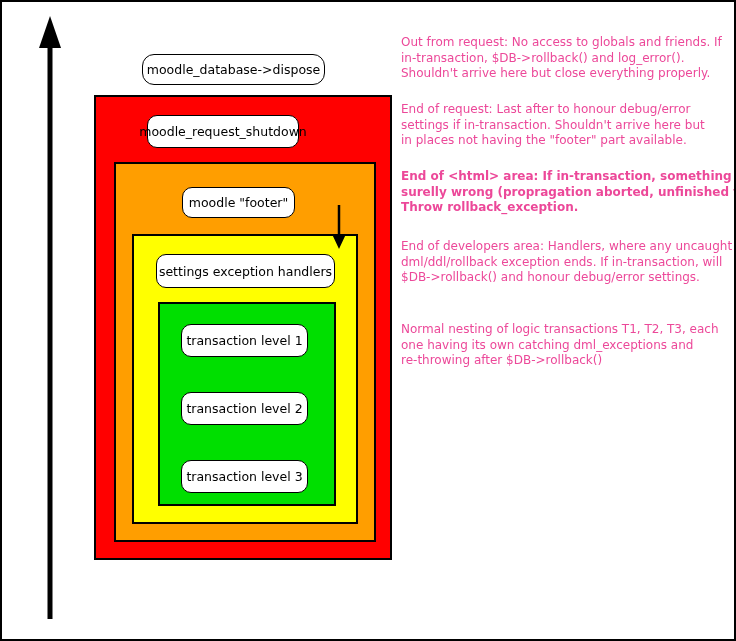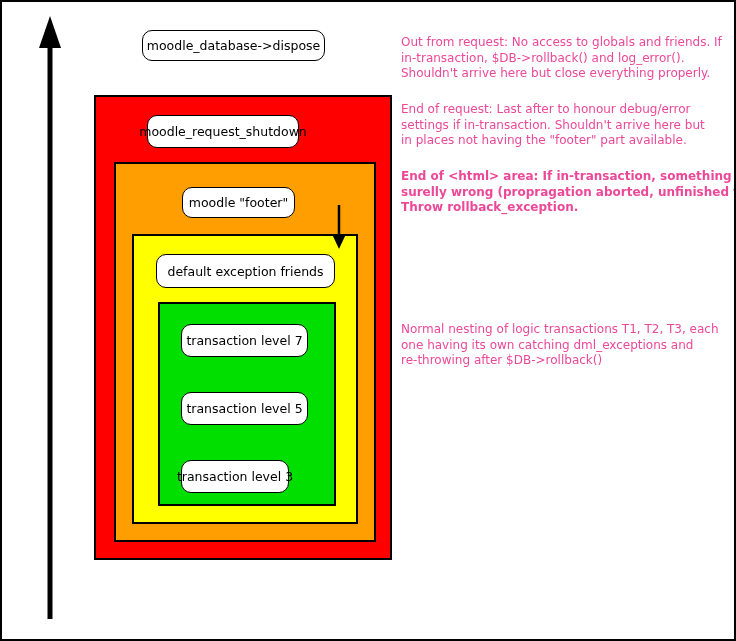--- a/index.html
+++ b/index.html
@@ -54,41 +54,41 @@
 </head>
 <body>
 
 <div class="canvas">
 
   <svg class="arrow" style="left:28px; top:12px;" width="44" height="612" viewBox="0 0 44 612">
     <line x1="20" y1="30" x2="20" y2="605" stroke="#000" stroke-width="5"></line>
     <polygon points="20,2 9,34 31,34" fill="#000"></polygon>
   </svg>
 
-  <div class="pill" style="left:140px; top:28px; width:183px; height:31px;">moodle_database-&gt;dispose</div>
+  <div class="pill" style="left:140px; top:52px; width:183px; height:31px;border-radius:12px;">moodle_database-&gt;dispose</div>
 
   <div class="layer" style="left: 92px; top: 93px; width: 298px; height: 465px; background-color: rgb(255, 0, 0);">
 
     <div class="pill" style="left:51px; top:18px; width:152px; height:33px;">moodle_request_shutdown</div>
 
     <div class="layer" style="left: 18px; top: 65px; width: 262px; height: 380px; background-color: rgb(255, 158, 0);">
 
       <div class="pill" style="left:66px; top:23px; width:113px; height:31px;">moodle "footer"</div>
 
       <div class="layer" style="left: 16px; top: 70px; width: 226px; height: 290px; background-color: rgb(255, 255, 0);">
 
-        <div class="pill" style="left:22px; top:18px; width:179px; height:34px;">default exception friends</div>
+        <div class="pill" style="left:22px; top:18px; width:179px; height:34px;">settings exception handlers</div>
 
         <div class="layer" style="left: 24px; top: 66px; width: 178px; height: 204px; background-color: rgb(0, 223, 0);">
 
-          <div class="pill" style="left:21px; top:20px; width:127px; height:33px;">transaction level 7</div>
+          <div class="pill" style="left:21px; top:20px; width:127px; height:33px;">transaction level 1</div>
 
-          <div class="pill" style="left:21px; top:88px; width:127px; height:33px;">transaction level 5</div>
+          <div class="pill" style="left:21px; top:88px; width:127px; height:33px;">transaction level 2</div>
 
-          <div class="pill" style="left:21px; top:156px; width:108px; height:33px;">transaction level 3</div>
+          <div class="pill" style="left:21px; top:156px; width:127px; height:33px;">transaction level 3</div>
         </div>
       </div>
     </div>
   </div>
 
   <svg class="arrow" style="left:326px; top:203px;" width="22" height="46" viewBox="0 0 22 46">
     <line x1="11" y1="0" x2="11" y2="32" stroke="#000" stroke-width="2.5"></line>
     <polygon points="11,44 4,29 18,29" fill="#000"></polygon>
   </svg>
 
@@ -97,18 +97,21 @@
 Shouldn't arrive here but close everything properly.</div>
 
   <div class="annotation" style="top:100px;">End of request: Last after to honour debug/error
 settings if in-transaction. Shouldn't arrive here but
 in places not having the "footer" part available.</div>
 
   <div class="annotation" style="top:167px;font-weight:bold;">End of &lt;html&gt; area: If in-transaction, something is
 surelly wrong (propragation aborted, unfinished trans..)
 Throw rollback_exception.</div>
 
+  <div class="annotation" style="top:237px;">End of developers area: Handlers, where any uncaught
+dml/ddl/rollback exception ends. If in-transaction, will
+$DB-&gt;rollback() and honour debug/error settings.</div>
 
   <div class="annotation" style="top:320px;">Normal nesting of logic transactions T1, T2, T3, each
 one having its own catching dml_exceptions and
 re-throwing after $DB-&gt;rollback()</div>
 
 </div>
 
 </body></html>

